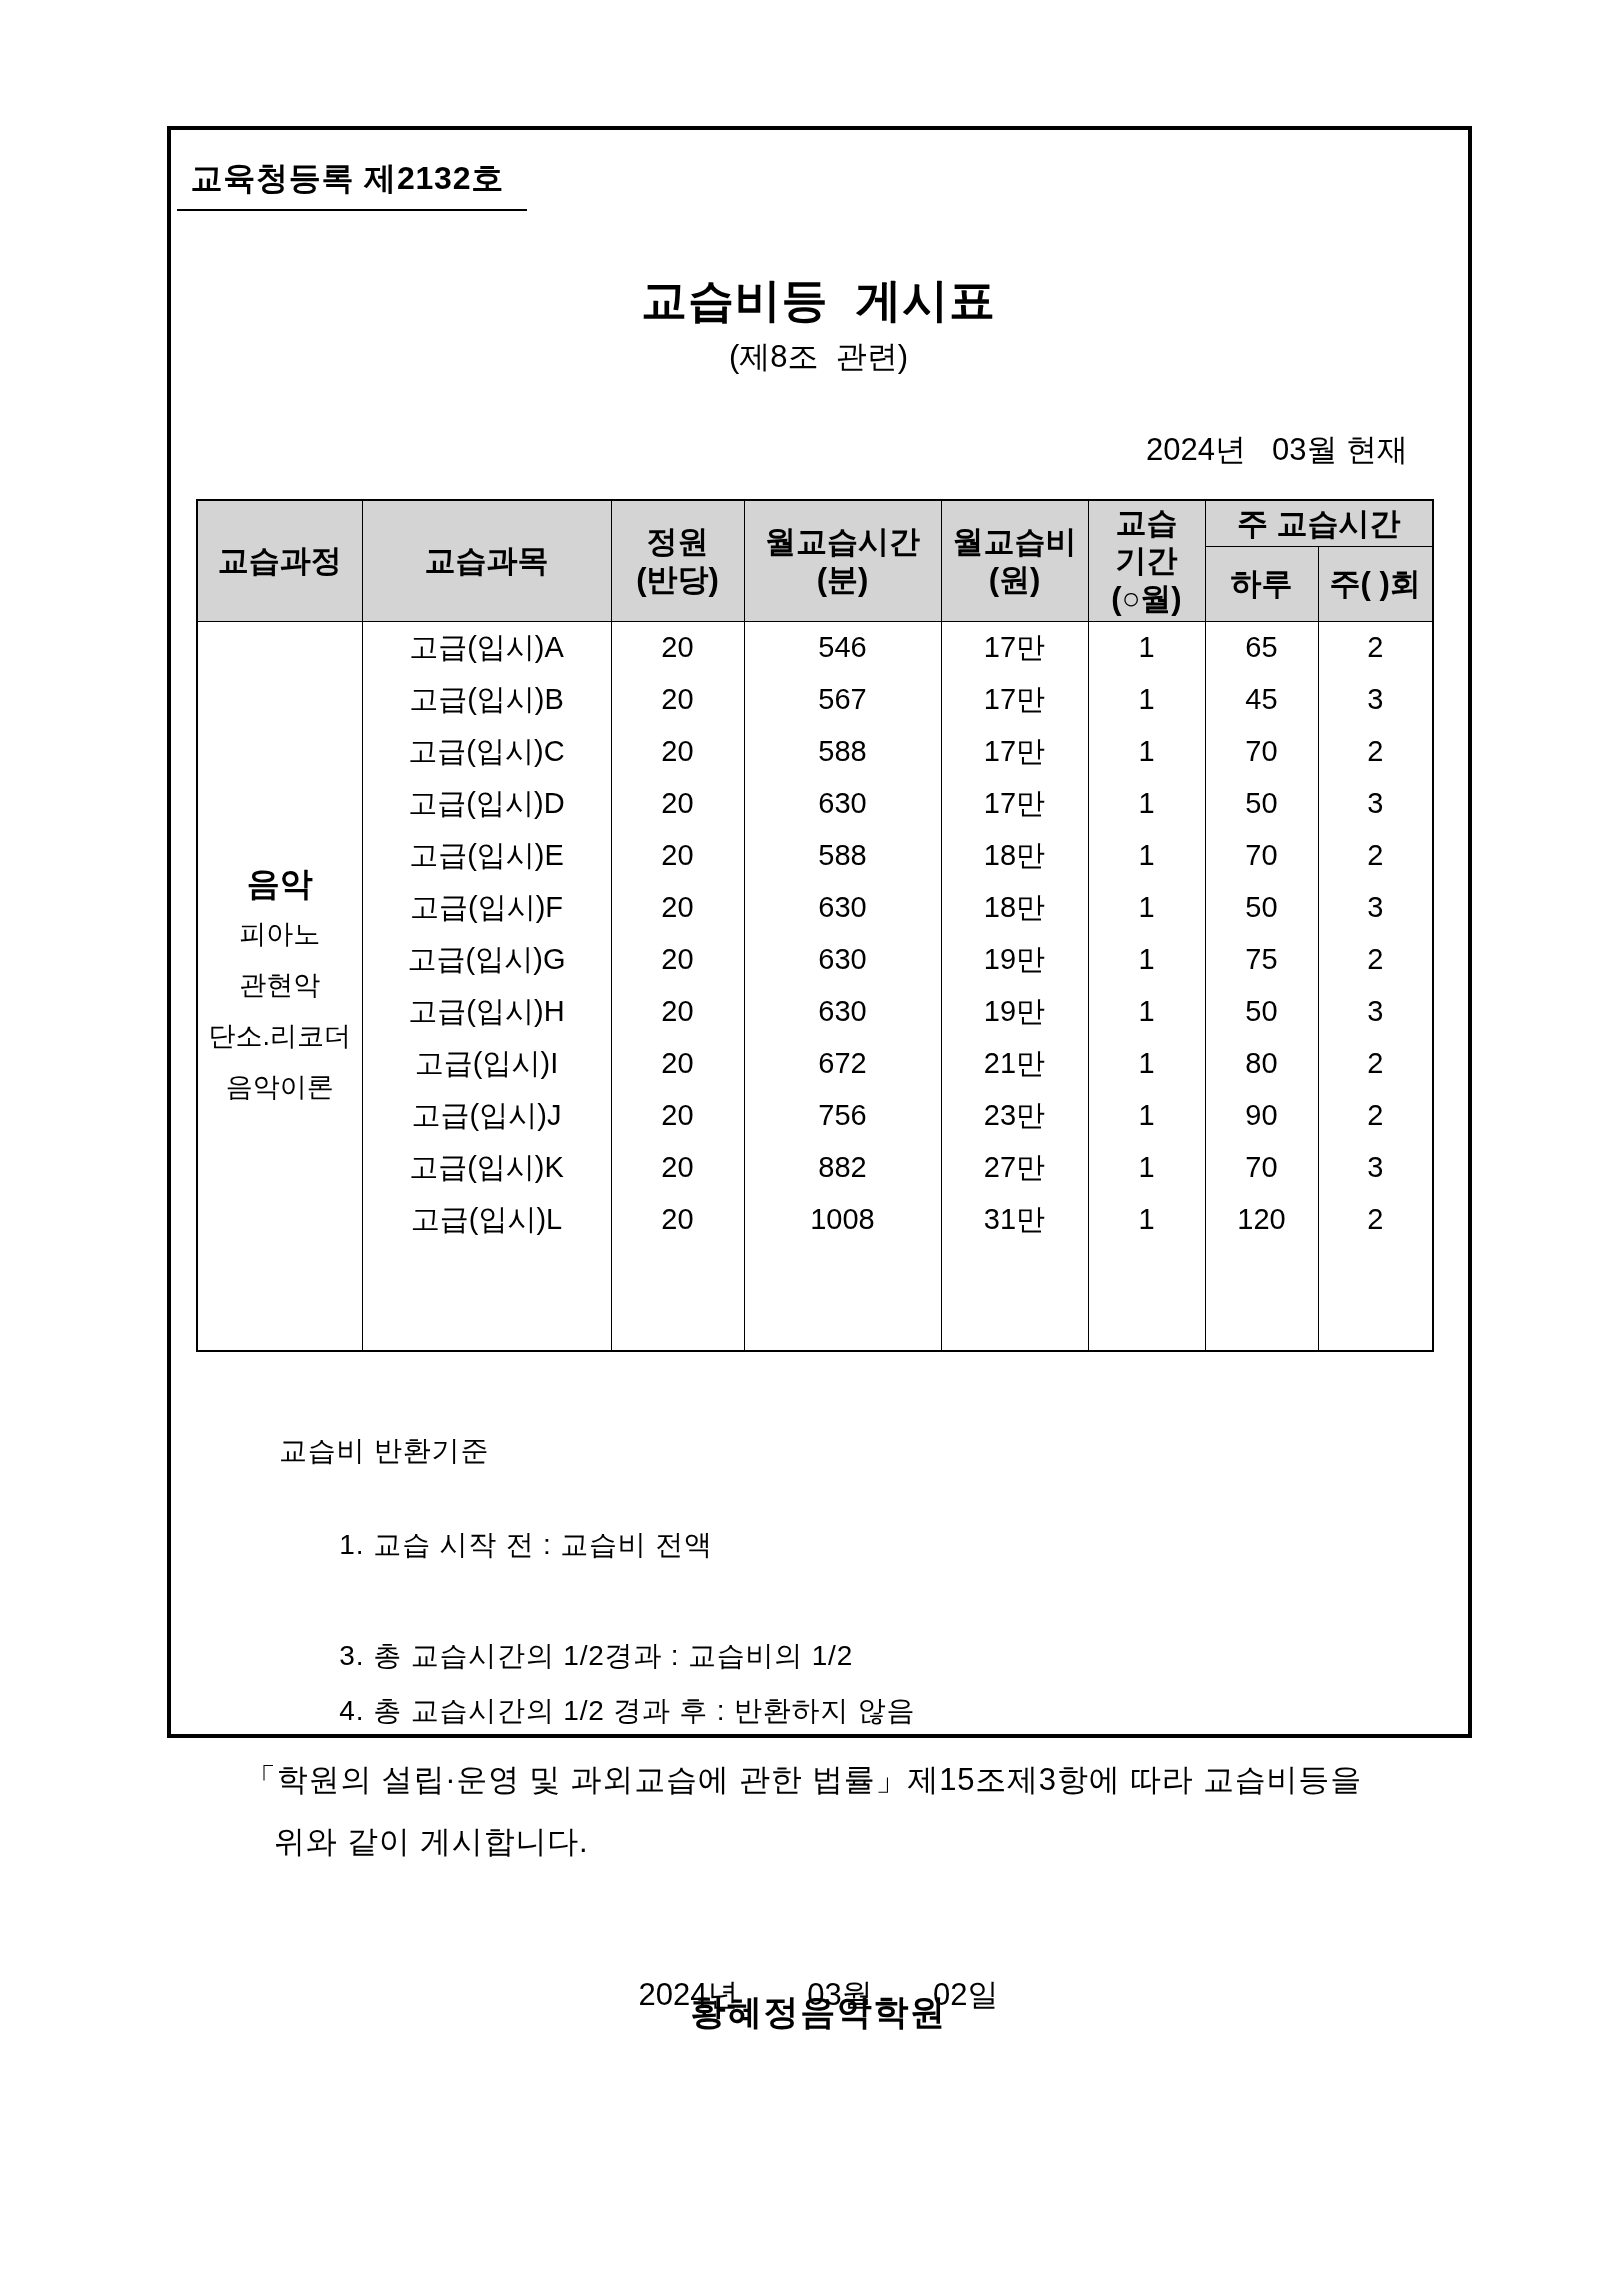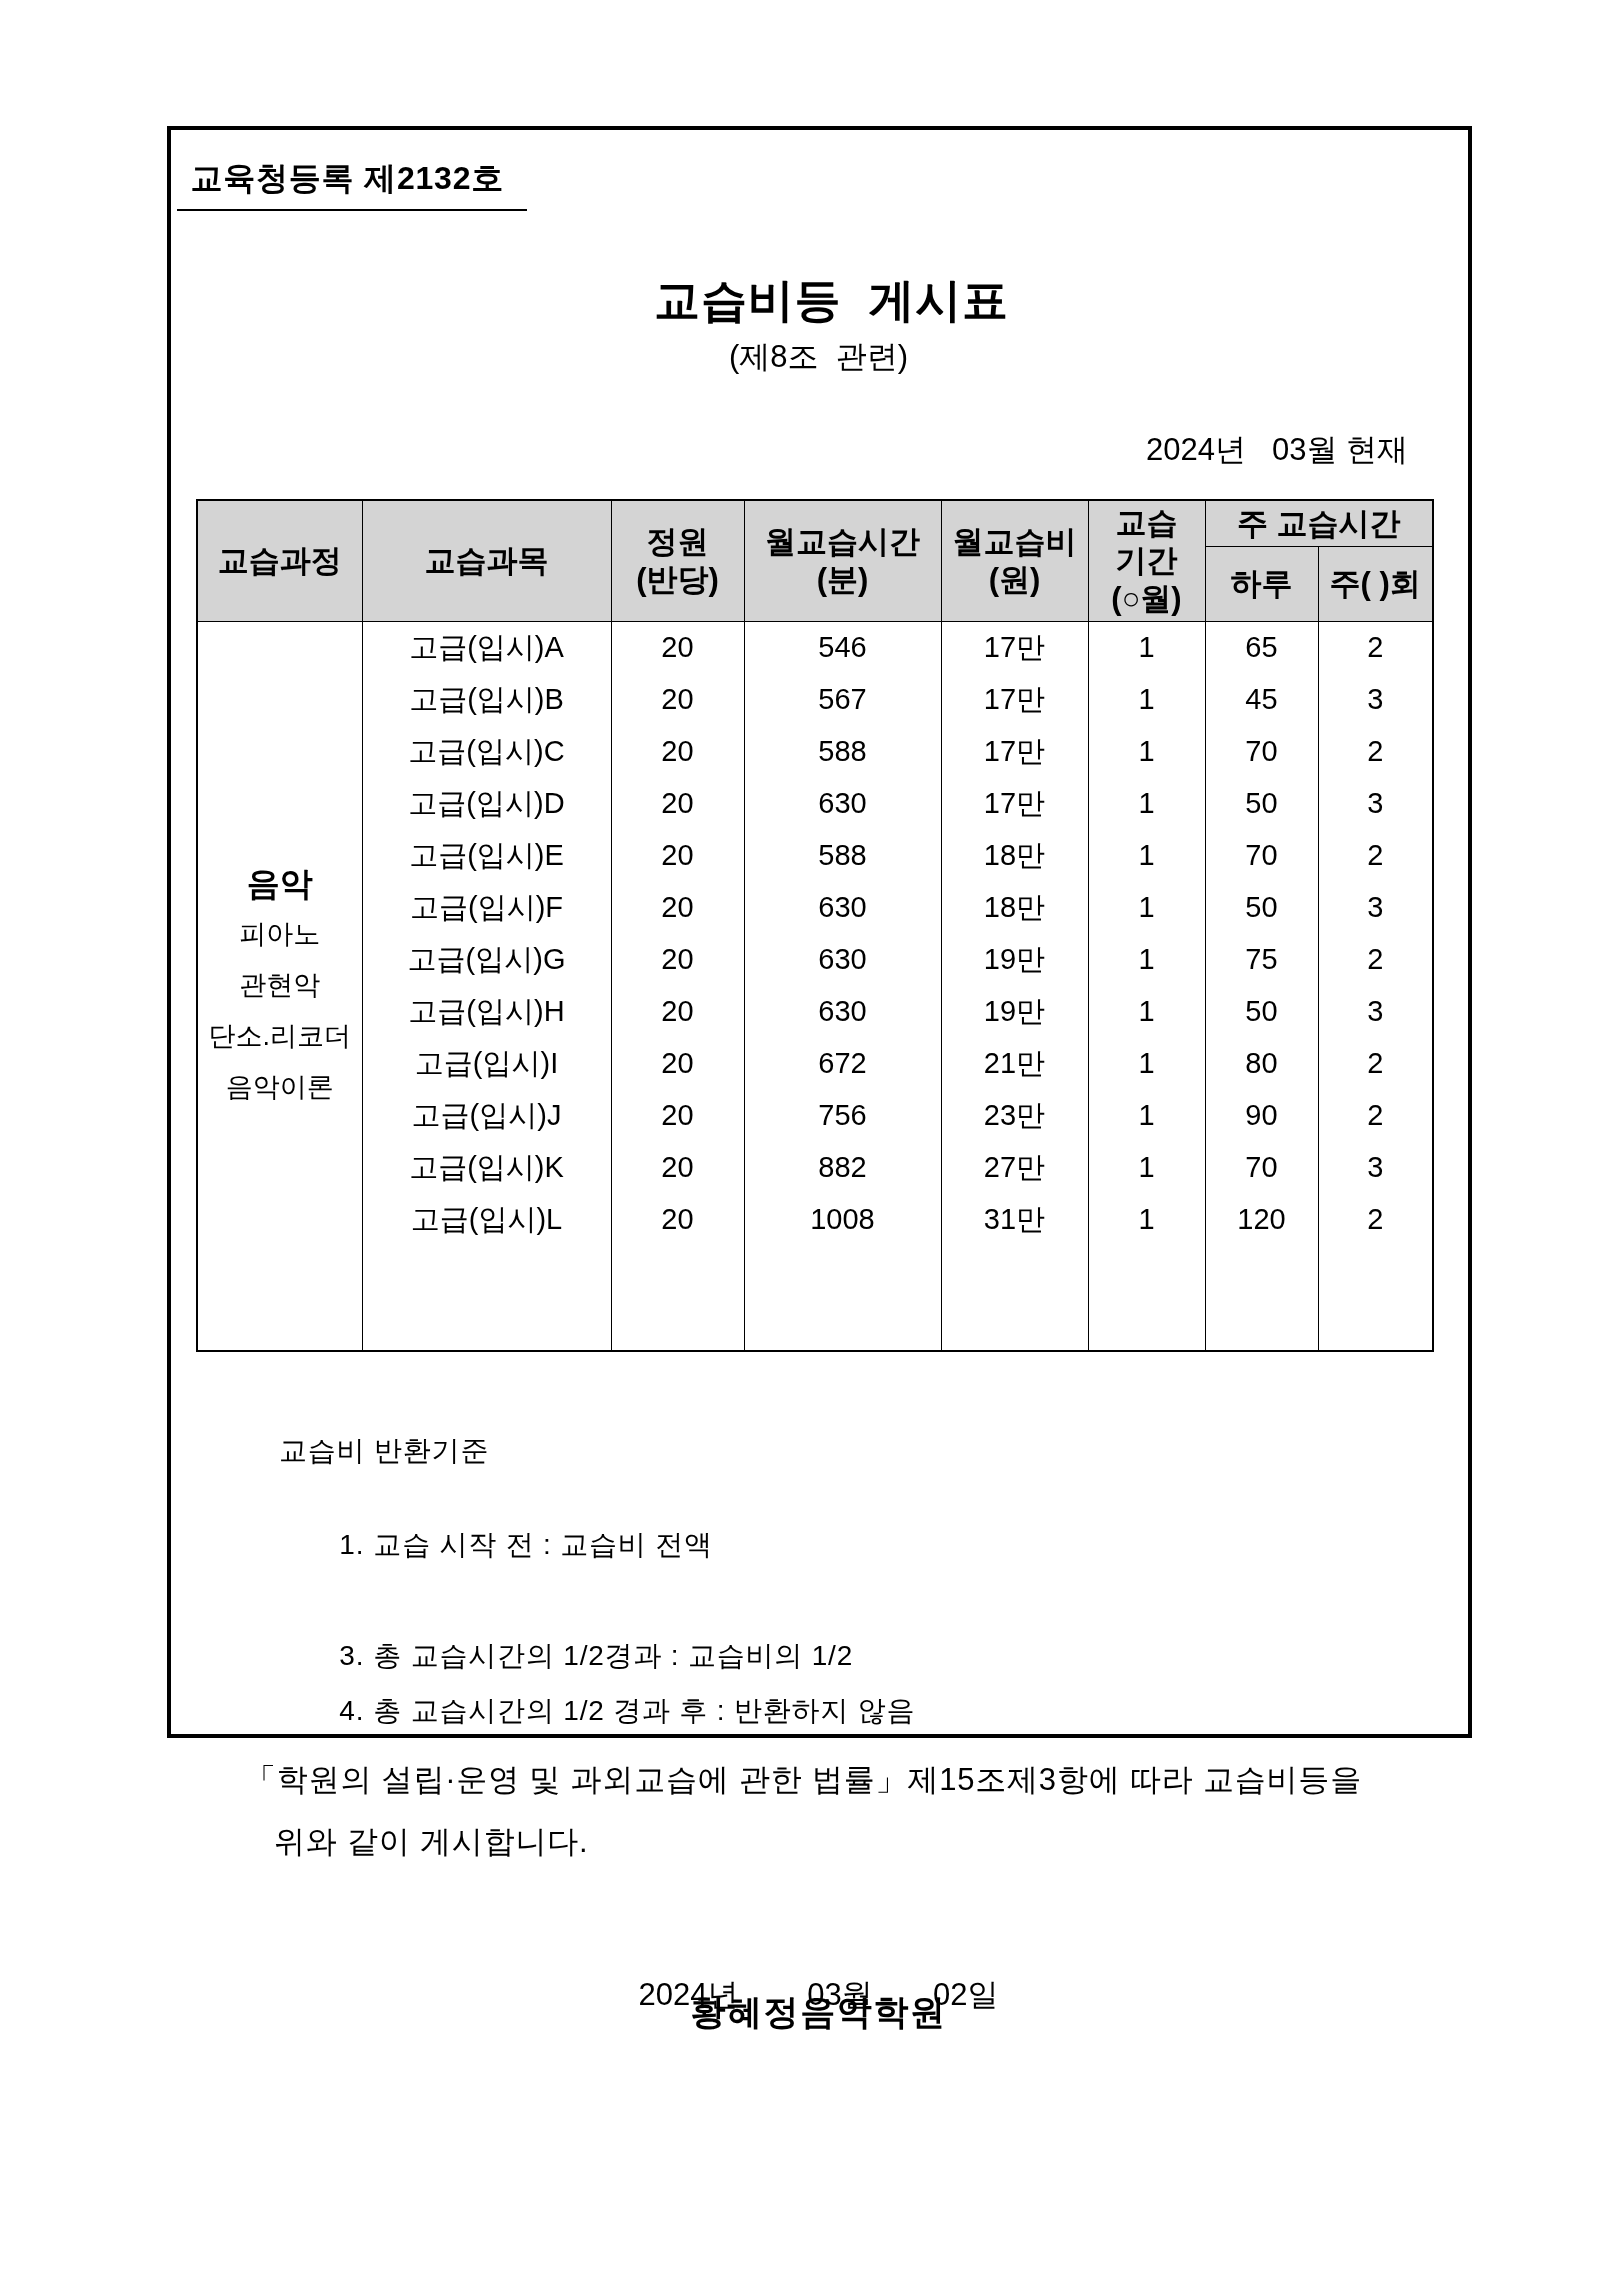--- a/index.html
+++ b/index.html
@@ -12,21 +12,21 @@
     position:absolute;left:167px;top:126px;width:1305px;height:1612px;
     border:4.8px solid #000;box-sizing:border-box;background:#fff;
   }
   .abs{position:absolute;}
   .center{left:0;width:1295px;text-align:center;}
 
   .reg{
     left:6.4px;top:27px;font-size:32px;font-weight:700;letter-spacing:0.8px;
     border-bottom:2.4px solid #000;padding:0 22.5px 8px 13px;white-space:pre;
   }
-  .title{top:140px;font-size:46px;font-weight:700;white-space:pre;letter-spacing:0.8px;padding-left:13px;}
+  .title{top:140px;font-size:46px;font-weight:700;white-space:pre;letter-spacing:0.8px;}
   .subtitle{top:206px;font-size:31px;white-space:pre;}
   .asof{top:299px;right:60px;font-size:31px;white-space:pre;}
 
   table.fee{
     position:absolute;left:25px;top:369px;width:1236px;
     border-collapse:collapse;table-layout:fixed;
     border:2.4px solid #000;
   }
   table.fee th{
     background:#d4d4d4;border:1.6px solid #000;

